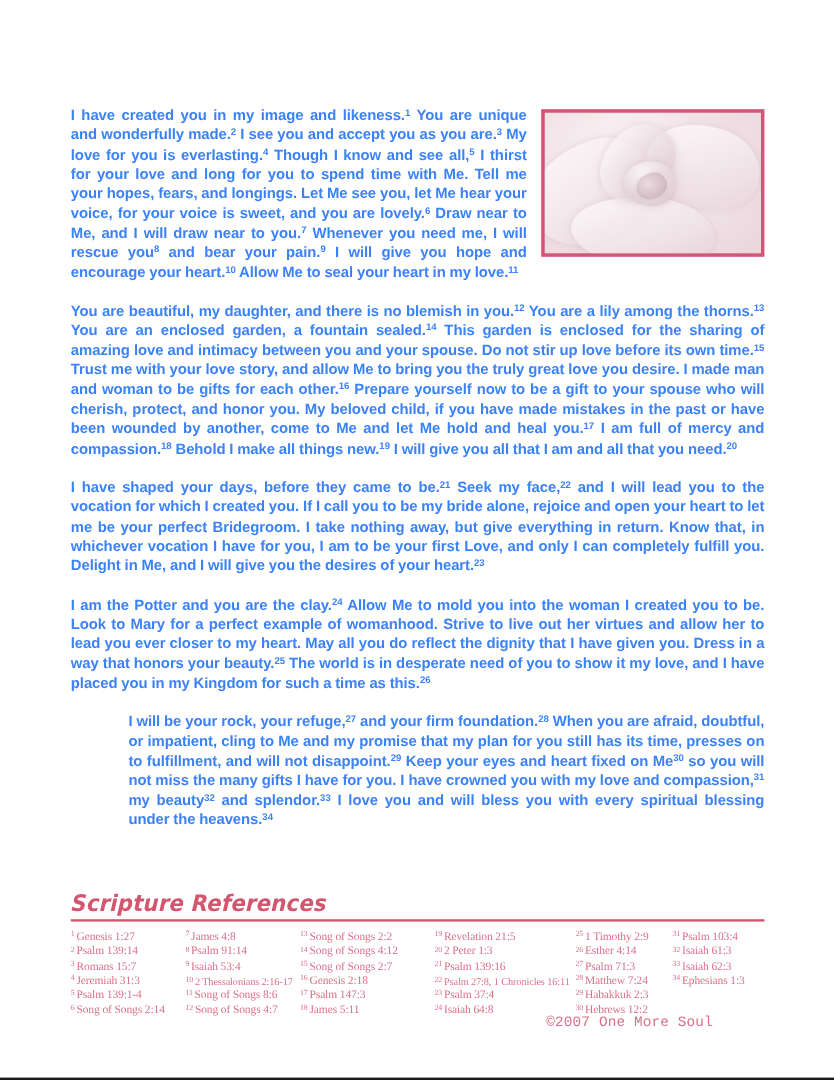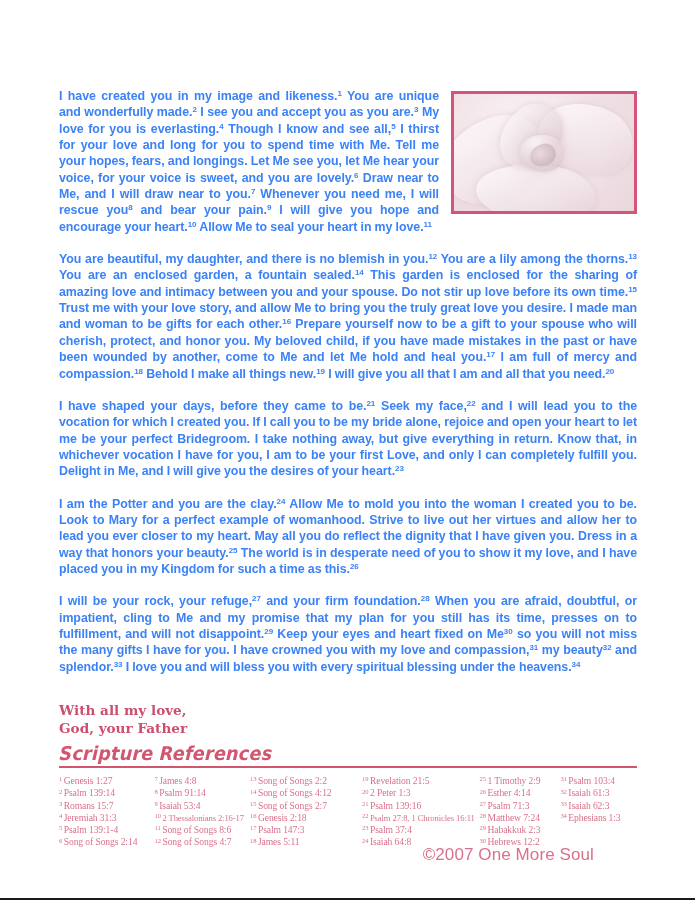--- a/index.html
+++ b/index.html
@@ -55,21 +55,21 @@
     margin: 0 0 16px 0;
     letter-spacing: -0.05px;
     word-spacing: -0.2px;
   }
   .para sup {
     font-size: 8px;
     line-height: 0;
     vertical-align: 0.45em;
     font-weight: bold;
   }
-  #para-5 { margin-bottom: 0; }
+  #para-5 { margin-bottom: 0; margin-left: 48px; }
 
   
   .rose-figure {
     float: right;
     width: 186px;
     height: 123px;
     margin: 3px 0 4px 12px;
     box-sizing: border-box;
     border: 3px solid #d4557a;
     background: #f3e4e8;
@@ -169,22 +169,22 @@
     line-height: 0;
     margin-right: 1.5px;
   }
   .ref-item.small { font-size: 8.6px; }
 
   
   .copyright {
     position: absolute;
     top: 845px;
     right: 43px;
-    font-family: Liberation Sans, sans-serif;
-    font-size: 17px;
+    font-family: Liberation Mono, monospace;
+    font-size: 12px;
     color: #d9718a;
     letter-spacing: 0.1px;
   }
 </style>
 </head>
 <body>
 
 <div class="page">
   <div class="content">
 
@@ -203,24 +203,20 @@
       </figure>
 
       <p class="para" id="para-1">I have created you in my image and likeness.<sup>1</sup> You are unique and wonderfully made.<sup>2</sup> I see you and accept you as you are.<sup>3</sup> My love for you is everlasting.<sup>4</sup> Though I know and see all,<sup>5</sup> I thirst for your love and long for you to spend time with Me. Tell me your hopes, fears, and longings. Let Me see you, let Me hear your voice, for your voice is sweet, and you are lovely.<sup>6</sup> Draw near to Me, and I will draw near to you.<sup>7</sup> Whenever you need me, I will rescue you<sup>8</sup> and bear your pain.<sup>9</sup> I will give you hope and encourage your heart.<sup>10</sup> Allow Me to seal your heart in my love.<sup>11</sup></p>
       <p class="para" id="para-2">You are beautiful, my daughter, and there is no blemish in you.<sup>12</sup> You are a lily among the thorns.<sup>13</sup> You are an enclosed garden, a fountain sealed.<sup>14</sup> This garden is enclosed for the sharing of amazing love and intimacy between you and your spouse. Do not stir up love before its own time.<sup>15</sup> Trust me with your love story, and allow Me to bring you the truly great love you desire. I made man and woman to be gifts for each other.<sup>16</sup> Prepare yourself now to be a gift to your spouse who will cherish, protect, and honor you. My beloved child, if you have made mistakes in the past or have been wounded by another, come to Me and let Me hold and heal you.<sup>17</sup> I am full of mercy and compassion.<sup>18</sup> Behold I make all things new.<sup>19</sup> I will give you all that I am and all that you need.<sup>20</sup></p>
       <p class="para" id="para-3">I have shaped your days, before they came to be.<sup>21</sup> Seek my face,<sup>22</sup> and I will lead you to the vocation for which I created you. If I call you to be my bride alone, rejoice and open your heart to let me be your perfect Bridegroom. I take nothing away, but give everything in return. Know that, in whichever vocation I have for you, I am to be your first Love, and only I can completely fulfill you. Delight in Me, and I will give you the desires of your heart.<sup>23</sup></p>
       <p class="para" id="para-4">I am the Potter and you are the clay.<sup>24</sup> Allow Me to mold you into the woman I created you to be. Look to Mary for a perfect example of womanhood. Strive to live out her virtues and allow her to lead you ever closer to my heart. May all you do reflect the dignity that I have given you. Dress in a way that honors your beauty.<sup>25</sup> The world is in desperate need of you to show it my love, and I have placed you in my Kingdom for such a time as this.<sup>26</sup></p>
       <p class="para" id="para-5">I will be your rock, your refuge,<sup>27</sup> and your firm foundation.<sup>28</sup> When you are afraid, doubtful, or impatient, cling to Me and my promise that my plan for you still has its time, presses on to fulfillment, and will not disappoint.<sup>29</sup> Keep your eyes and heart fixed on Me<sup>30</sup> so you will not miss the many gifts I have for you. I have crowned you with my love and compassion,<sup>31</sup> my beauty<sup>32</sup> and splendor.<sup>33</sup>  I love you and will bless you with every spiritual blessing under the heavens.<sup>34</sup></p>
 
     </div>
 
-    <div class="signature">
-      <div>With all my love,</div>
-      <div>God, your Father</div>
-    </div>
 
     <div class="refs-block">
       <div class="refs-title">Scripture References</div>
       <div class="refs-rule"></div>
       <div class="refs-grid" id="refs-grid">
           <div class="refs-col c1">
             <div class="ref-item"><sup>1</sup>Genesis 1:27</div>
             <div class="ref-item"><sup>2</sup>Psalm 139:14</div>
             <div class="ref-item"><sup>3</sup>Romans 15:7</div>
             <div class="ref-item"><sup>4</sup>Jeremiah 31:3</div>

